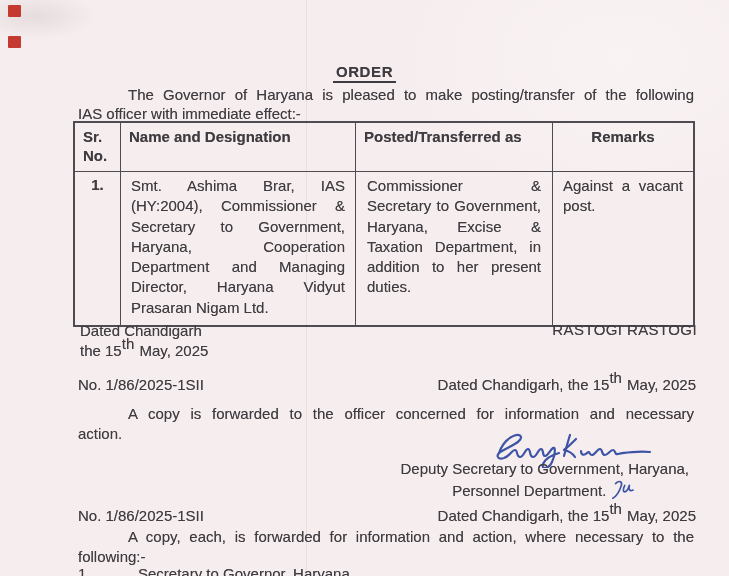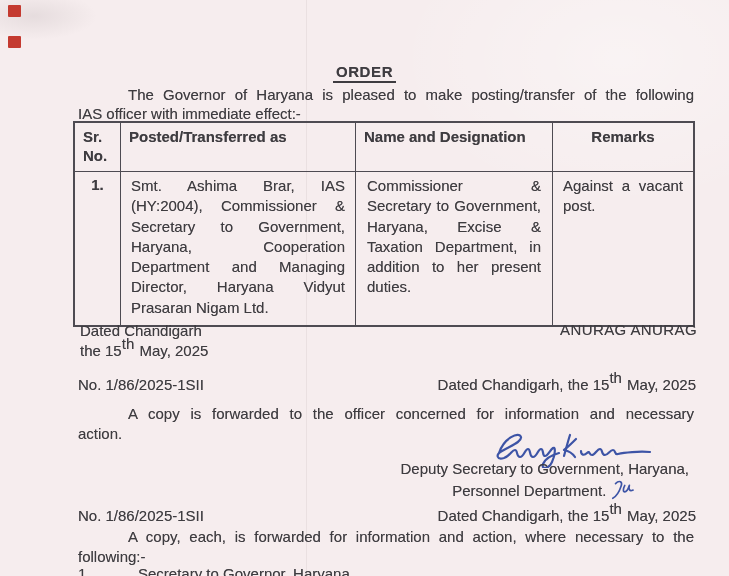--- a/index.html
+++ b/index.html
@@ -82,37 +82,37 @@
     <span class="title">ORDER</span>
   </div>
 
   <div class="intro">
     <span class="jline">The Governor of Haryana is pleased to make posting/transfer of the following</span>
     <span class="jline2">IAS officer with immediate effect:-</span>
   </div>
 
   <div class="doc-table">
     <div class="cell head">Sr. No.</div>
+    <div class="cell head">Name and Designation</div>
     <div class="cell head">Posted/Transferred as</div>
-    <div class="cell head">Name and Designation</div>
     <div class="cell head center last-col">Remarks</div>
 
     <div class="cell body srno last-row">1.</div>
     <div class="cell body name last-row">Smt. Ashima Brar, IAS (HY:2004), Commissioner &amp; Secretary to Government, Haryana, Cooperation Department and Managing Director, Haryana Vidyut Prasaran Nigam Ltd.</div>
     <div class="cell body posted last-row">Commissioner &amp; Secretary to Government, Haryana, Excise &amp; Taxation Department, in addition to her present duties.</div>
     <div class="cell body remarks last-col last-row">Against a vacant post.</div>
   </div>
 
   <div class="dateline-left">
     <div>Dated Chandigarh</div>
     <div><span>the 15</span><sup class="th">th</sup><span> May, 2025</span></div>
   </div>
 
   <div class="signatory1">
-    <div class="sig1-name">ANURAG ANURAG</div>
+    <div class="sig1-name">RASTOGI RASTOGI</div>
   </div>
 
   <div class="ref-row ref1">
     <span>No. 1/86/2025-1SII</span>
     <span><span>Dated Chandigarh, the 15</span><sup class="th">th</sup><span> May, 2025</span></span>
   </div>
 
   <div class="copy-para copy1">
     <span class="jline">A copy is forwarded to the officer concerned for information and necessary</span>
     <span class="jline2">action.</span>

